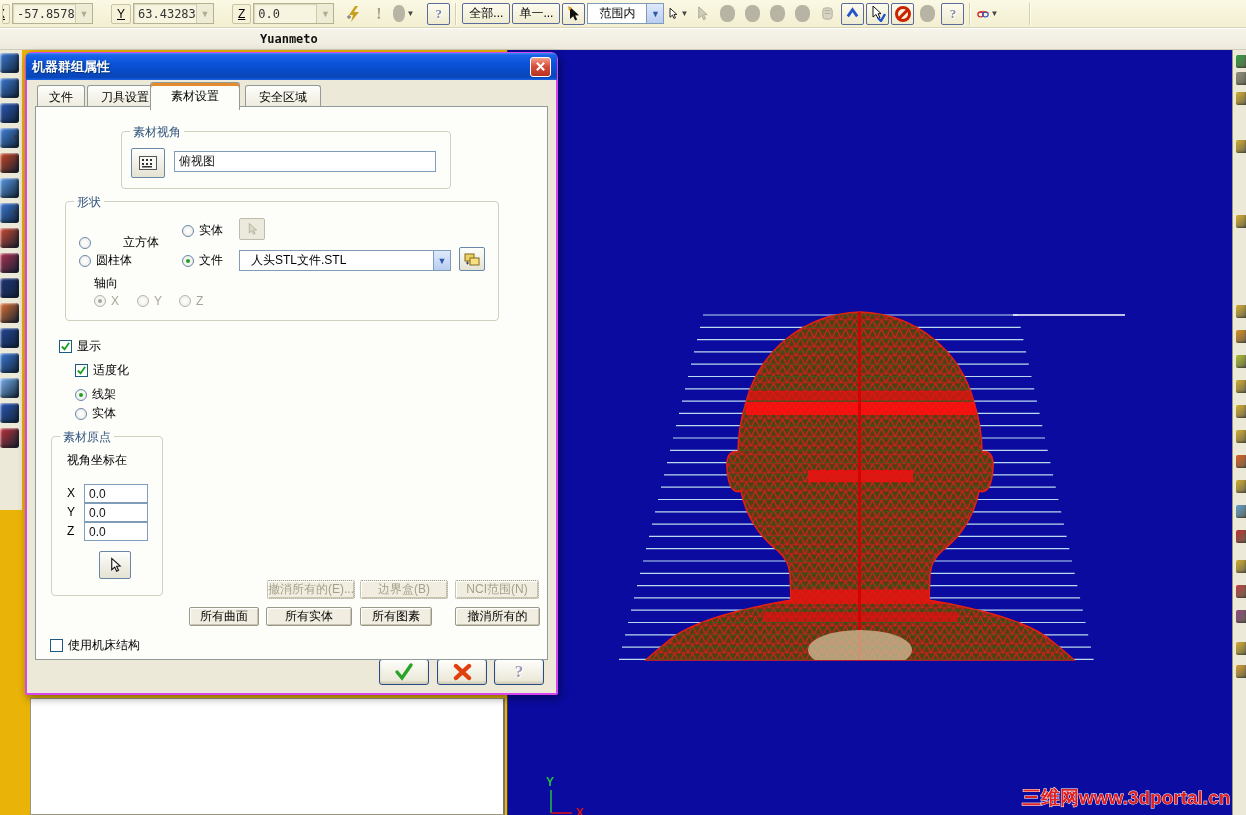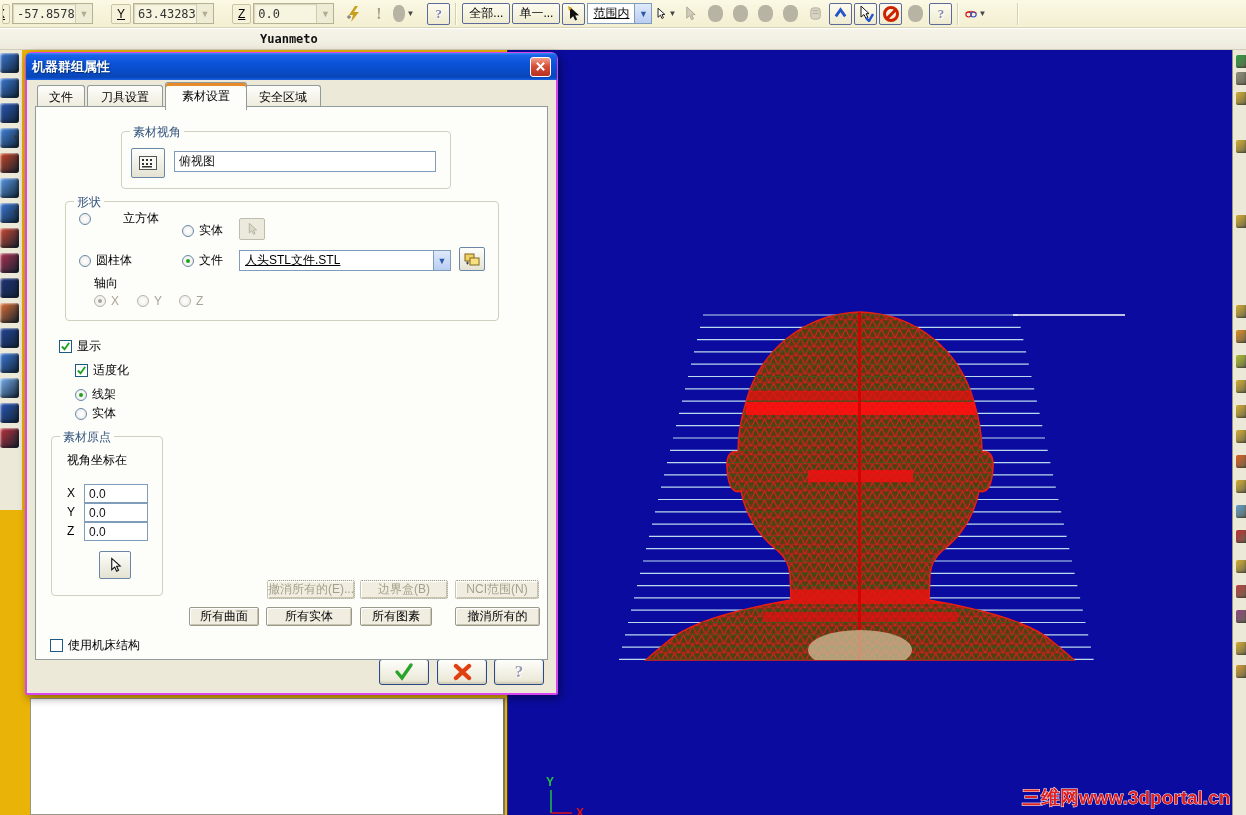--- a/index.html
+++ b/index.html
@@ -19,21 +19,21 @@
     color:#b0ac90; font-size:9px; display:flex; align-items:center; justify-content:center; }
   .tsep { width:2px; height:22px; border-left:1px solid #d4d0b2; border-right:1px solid #fffef2; margin:0 3px; }
   .tbtn { height:21px; padding:0 6px; display:flex; align-items:center; font-size:12px;
     border:1px solid #5a6a9a; border-radius:2px; background:linear-gradient(180deg,#fdfbee,#efecd2); }
   .ibtn { width:23px; height:22px; display:flex; align-items:center; justify-content:center;
     border:1px solid transparent; border-radius:2px; position:relative; }
   .ibtn.boxed { border-color:#5a6a9a; background:linear-gradient(180deg,#fdfbee,#eeebd0); }
   .gray-oval { width:15px; height:17px; border-radius:45%; background:#b8b4a4; }
   .caret { font-size:8px; color:#444; margin-left:1px; }
   .ddl { height:21px; display:flex; align-items:center; border:1px solid #7f9db9; background:#fff; }
-  .ddl .val { padding:0 5px; font-size:12px; min-width:46px;text-decoration:underline; }
+  .ddl .val { padding:0 11px; font-size:12px; min-width:46px; }
   .ddl .dbtn { width:17px; height:100%; background:linear-gradient(180deg,#dfe9fb,#b9cdf2);
     border-left:1px solid #7f9db9; color:#2d5aa8; font-size:9px; display:flex; align-items:center; justify-content:center; }
   .noentry { width:16px; height:16px; border:3px solid #cc2200; border-radius:50%; position:relative; }
   .noentry:before { content:""; position:absolute; left:-1px; top:4px; width:12px; height:3px; background:#cc2200; transform:rotate(-45deg); }
 
   
   .promptbar { position:absolute; left:0; top:28px; width:1246px; height:22px;
     background:linear-gradient(180deg,#f6f4ea,#eeeadd); border-top:1px solid #fff; border-bottom:1px solid #d0ccb8; }
   .prompttext { position:absolute; left:260px; top:3px; font:bold 12px "DejaVu Sans Mono",monospace; color:#111; }
 
@@ -384,21 +384,21 @@
             </svg>
         </div>
       </div>
 
       <div class="tab" style="left:10px; width:48px;">
           <span>文件</span>
         </div>
       <div class="tab" style="left:60px; width:76px;">
           <span>刀具设置</span>
         </div>
-      <div class="tab active" style="left:138px; width:82px;justify-content:center;">
+      <div class="tab active" style="left:123px; width:90px;justify-content:center;">
           <span>素材设置</span>
         </div>
       <div class="tab" style="left:218px; width:76px;">
           <span>安全区域</span>
         </div>
 
       <div class="tabpage"></div>
 
       <div class="grp" style="left:94px; top:77px; width:330px; height:58px; z-index:5;">
         <span class="grp-title">素材视角</span>
@@ -417,21 +417,21 @@
             </g>
         </svg>
       </div>
       <div class="fld" style="position:absolute; left:147px; top:97px; width:262px; height:21px; z-index:6;">
         <span>俯视图</span>
       </div>
 
       <div class="grp" style="left:38px; top:147px; width:434px; height:120px; z-index:5;text-align:right;">
         <span class="grp-title">形状</span>
       </div>
-      <div class="radrow" style="left:52px; top:156px; z-index:6;gap:32px;">
+      <div class="radrow" style="left:52px; top:180px; z-index:6;gap:32px;">
         <span class="rad"></span>
           <span>立方体</span>
       </div>
       <div class="radrow" style="left:155px; top:168px; z-index:6;">
         <span class="rad"></span>
           <span>实体</span>
       </div>
       <div class="sq-btn dis" style="left:212px; top:164px; width:26px; height:22px; z-index:6;">
         <svg width="13" height="14" viewBox="0 0 16 16">
             <polygon points="4,1 4,13 7.2,10.2 9.2,14.6 11.2,13.6 9.2,9.4 13,9.2" fill="#dcd8c8" stroke="#b0ac9a"></polygon>

